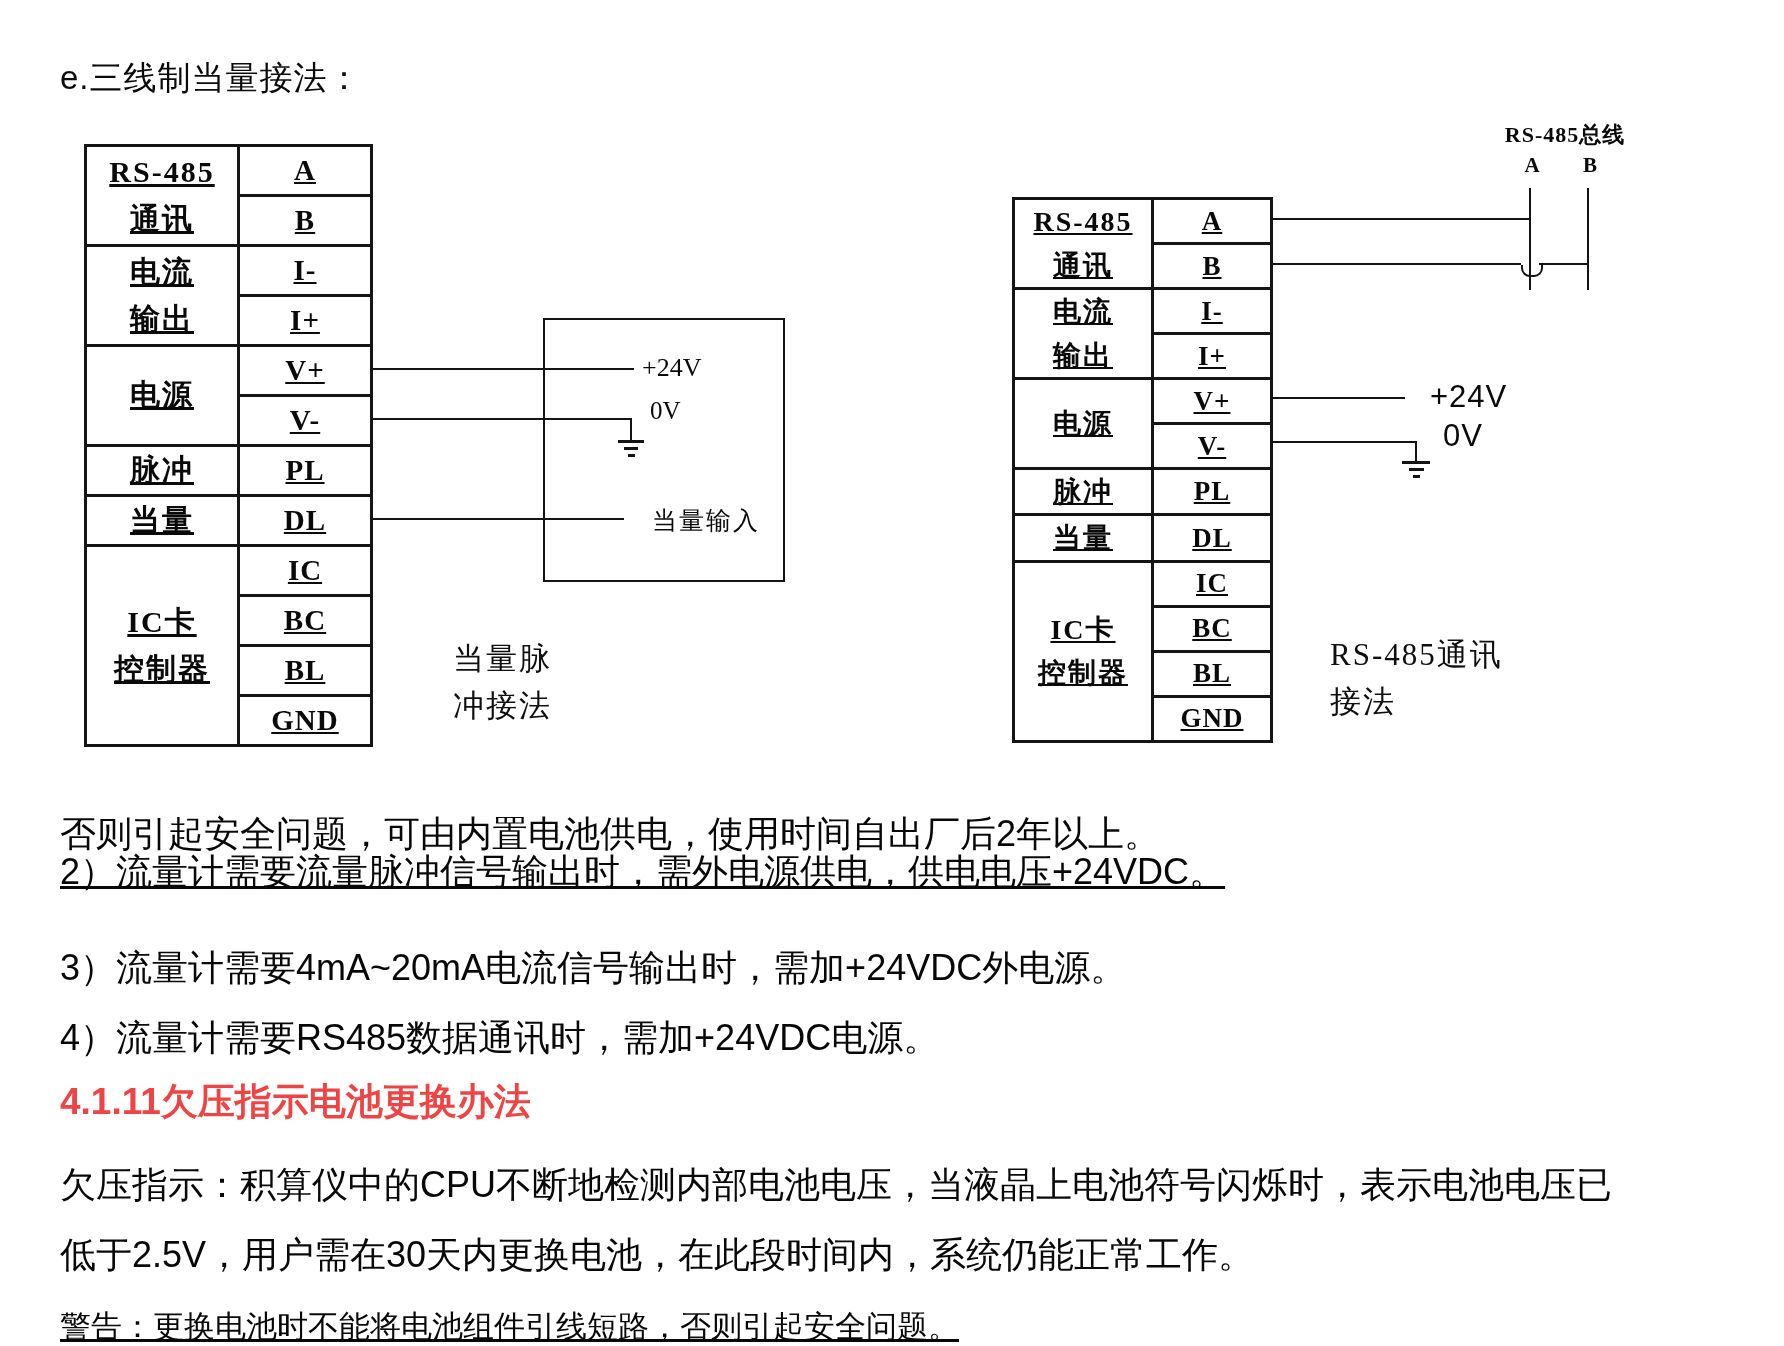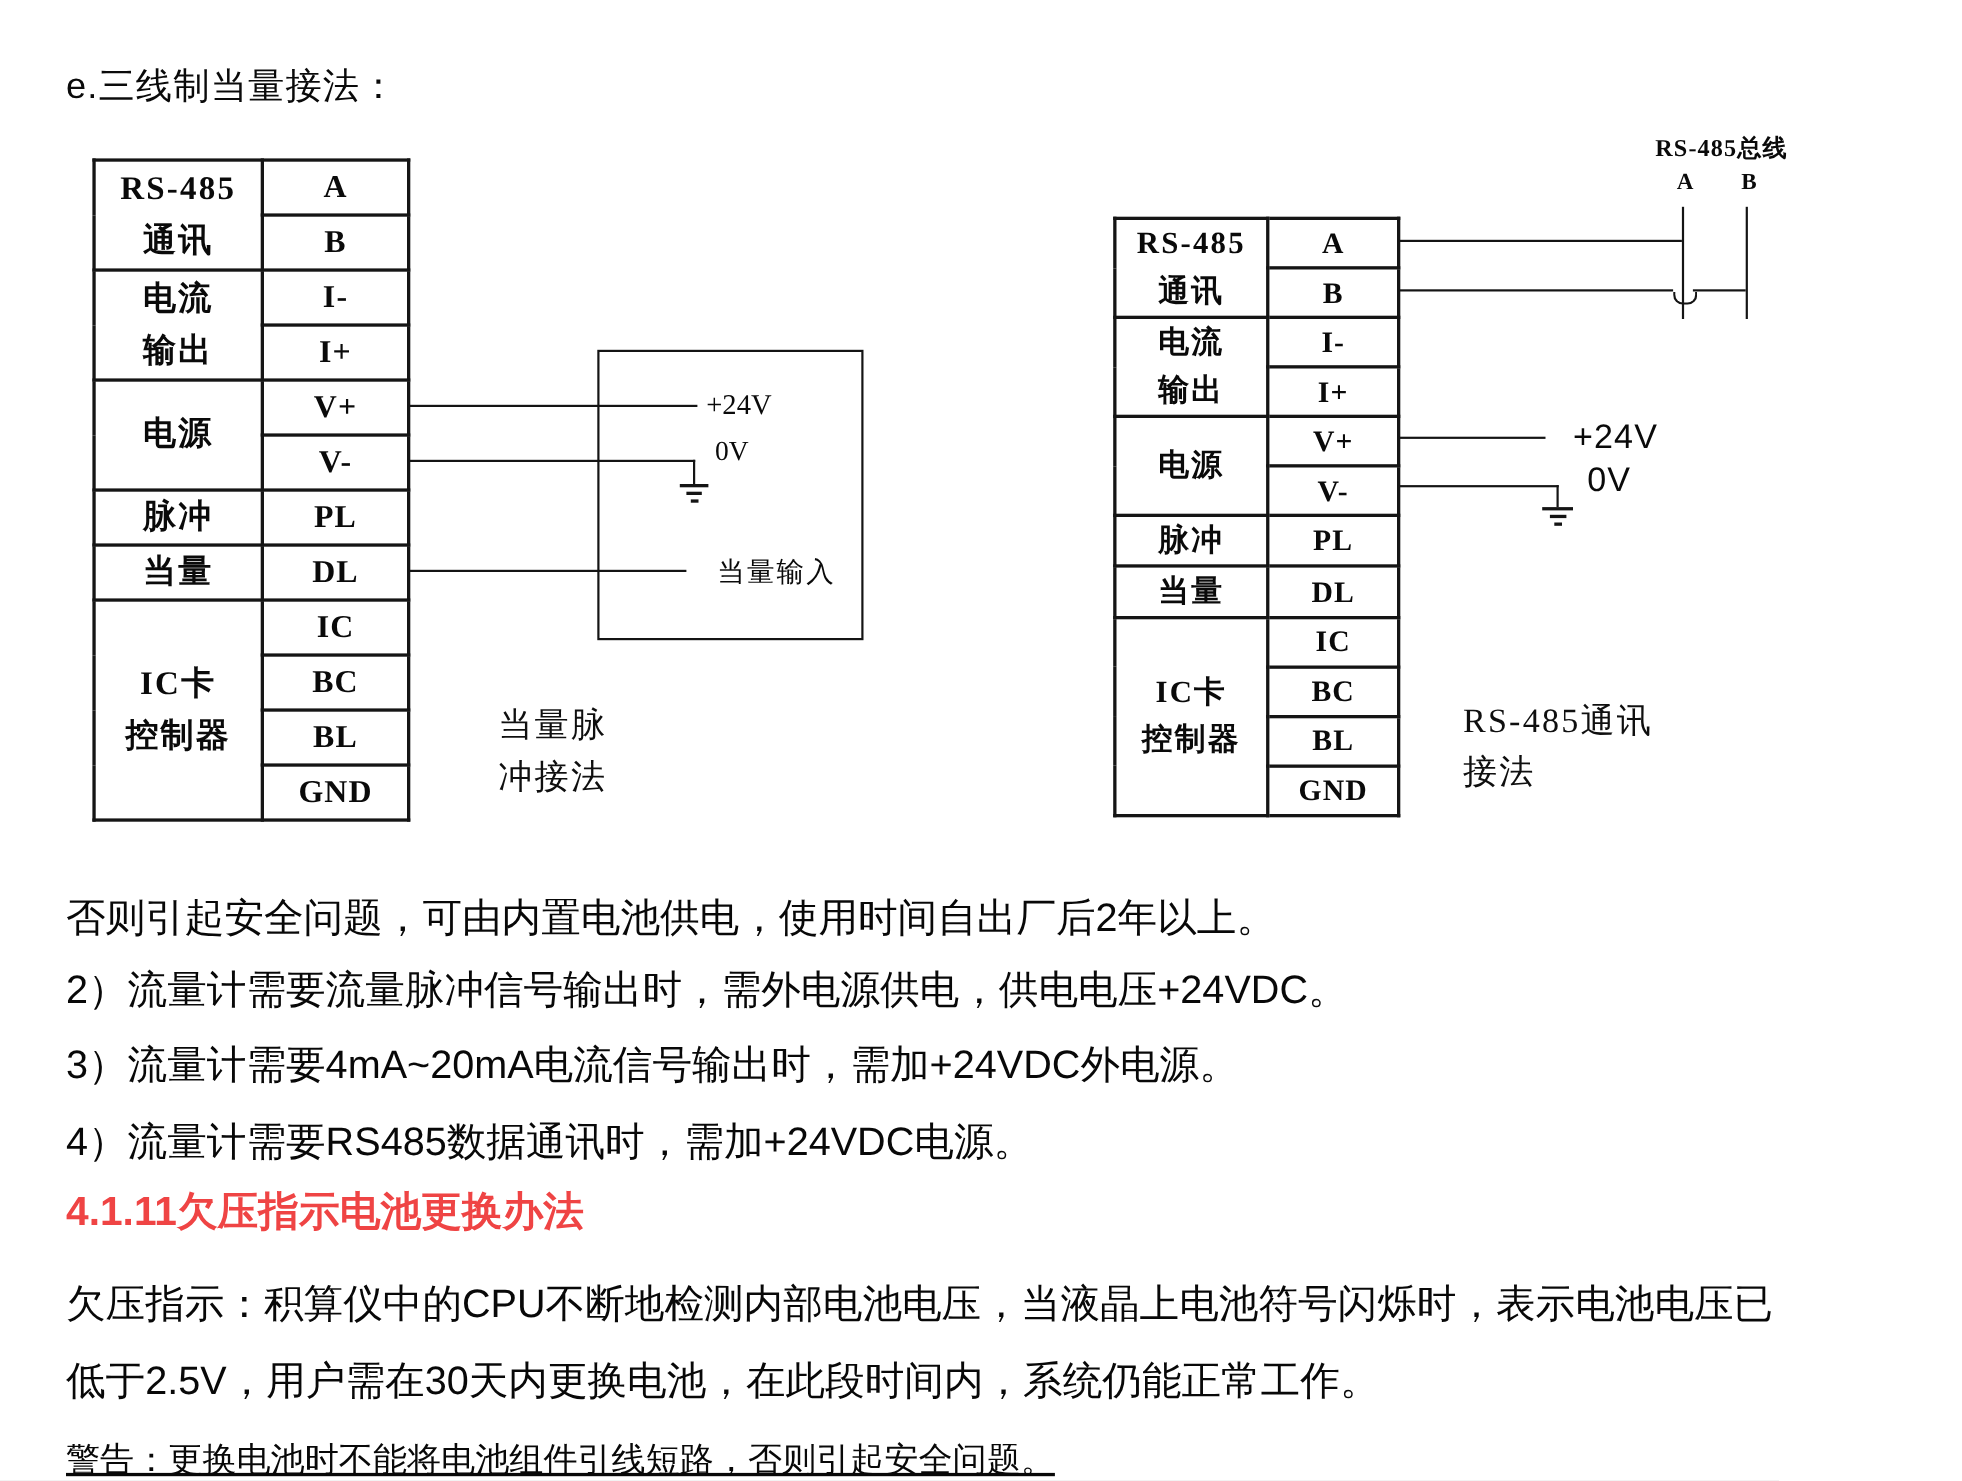--- a/index.html
+++ b/index.html
@@ -8,21 +8,21 @@
     background:#ffffff; overflow:hidden;
     font-family:"Liberation Sans","DejaVu Sans",sans-serif;
     color:#0a0a0a;
   }
   .abs { position:absolute; }
 
   .doc-title { font-size:33px; letter-spacing:1px; white-space:nowrap; }
 
   
   table.tt { position:absolute; border-collapse:collapse; table-layout:fixed; }
-  table.tt td { border:3px solid #151515; background:#fff; text-align:center; vertical-align:middle; padding:0; }
+  table.tt td { border:3px solid #151515; background:#fff; text-align:center; vertical-align:middle; padding:0;text-decoration:underline; }
   .tt .g  { font-family:"Liberation Serif","DejaVu Serif",serif; font-size:30px; font-weight:bold; letter-spacing:2px; }
   .tt .g span { display:block; line-height:1.55; }
   .tt .t  { font-family:"Liberation Serif","DejaVu Serif",serif; font-size:29px; font-weight:bold; letter-spacing:1px; }
   table.rt .g { font-size:28px; }
   table.rt .t { font-size:27px; }
 
   
   .wire-h { position:absolute; height:2px; background:#141414; }
   .wire-v { position:absolute; width:2px;  background:#141414; }
   .gbar   { position:absolute; height:3px; background:#141414; }
@@ -220,21 +220,21 @@
   </div>
   <div class="wire-label v24-sans" style="left:1430px; top:397px;">+24V</div>
   <div class="wire-label v24-sans" style="left:1443px; top:436px;">0V</div>
 
   <div class="caption" style="left:1330px; top:632px;">
     <div>RS-485通讯</div>
     <div>接法</div>
   </div>
 
   <div class="body-line" style="top:812px;">否则引起安全问题，可由内置电池供电，使用时间自出厂后2年以上。</div>
-  <div class="body-line" style="top:878px;">2）流量计需要流量脉冲信号输出时，需外电源供电，供电电压+24VDC。</div>
+  <div class="body-line" style="top:850px;text-decoration:underline;">2）流量计需要流量脉冲信号输出时，需外电源供电，供电电压+24VDC。</div>
   <div class="body-line" style="top:946px;">3）流量计需要4mA~20mA电流信号输出时，需加+24VDC外电源。</div>
   <div class="body-line" style="top:1016px;">4）流量计需要RS485数据通讯时，需加+24VDC电源。</div>
   <div class="h2-line" style="top:1080px;">4.1.11欠压指示电池更换办法</div>
   <div class="body-line" style="top:1163px;">欠压指示：积算仪中的CPU不断地检测内部电池电压，当液晶上电池符号闪烁时，表示电池电压已</div>
   <div class="body-line" style="top:1233px;">低于2.5V，用户需在30天内更换电池，在此段时间内，系统仍能正常工作。</div>
   <div class="warn-line" style="top:1308px;">警告：更换电池时不能将电池组件引线短路，否则引起安全问题。</div>
 
 </div>
 
 </body></html>

